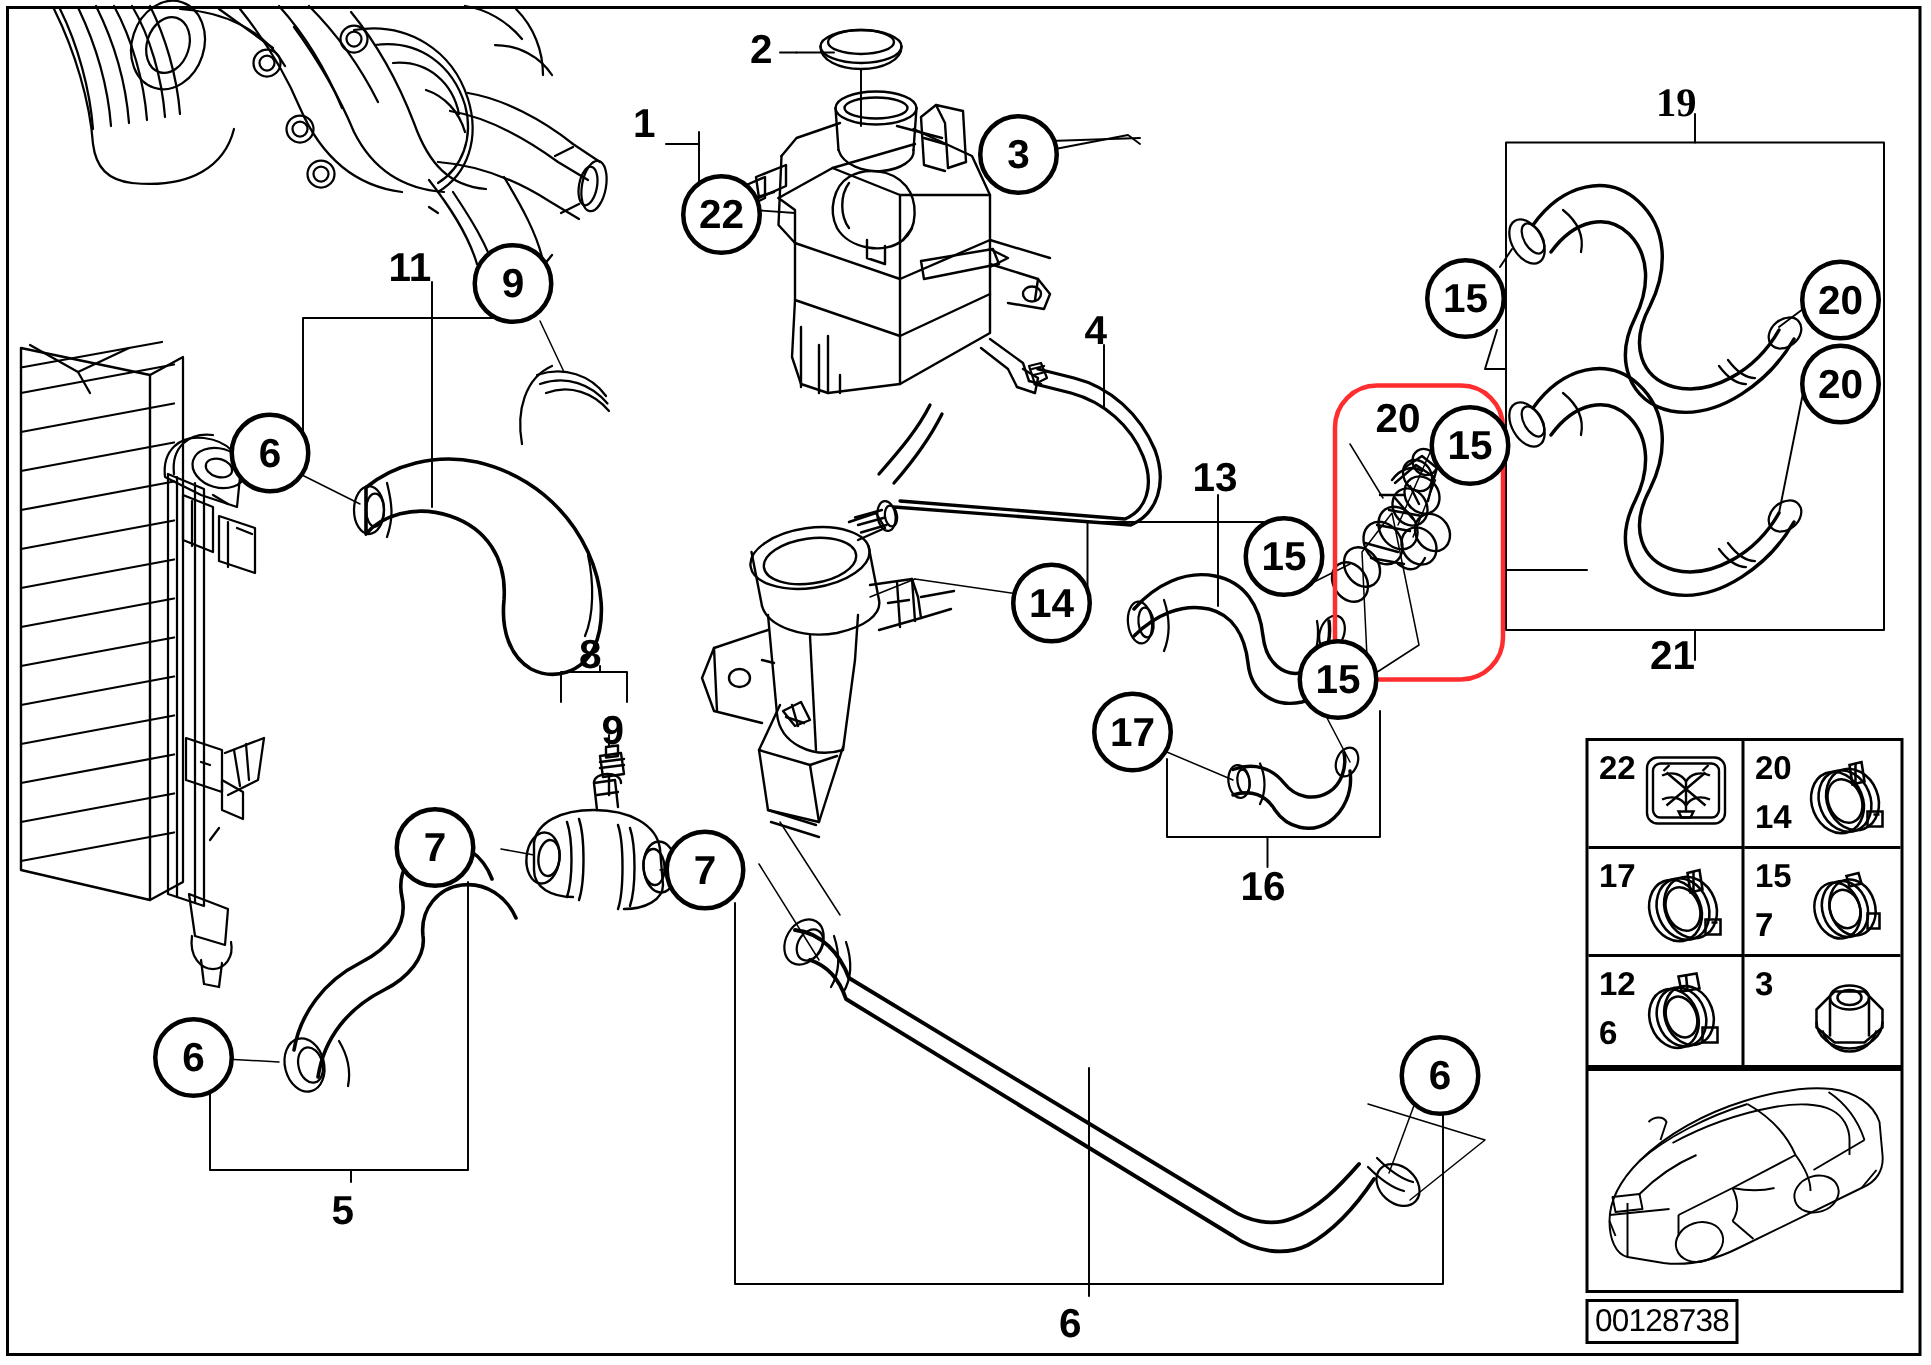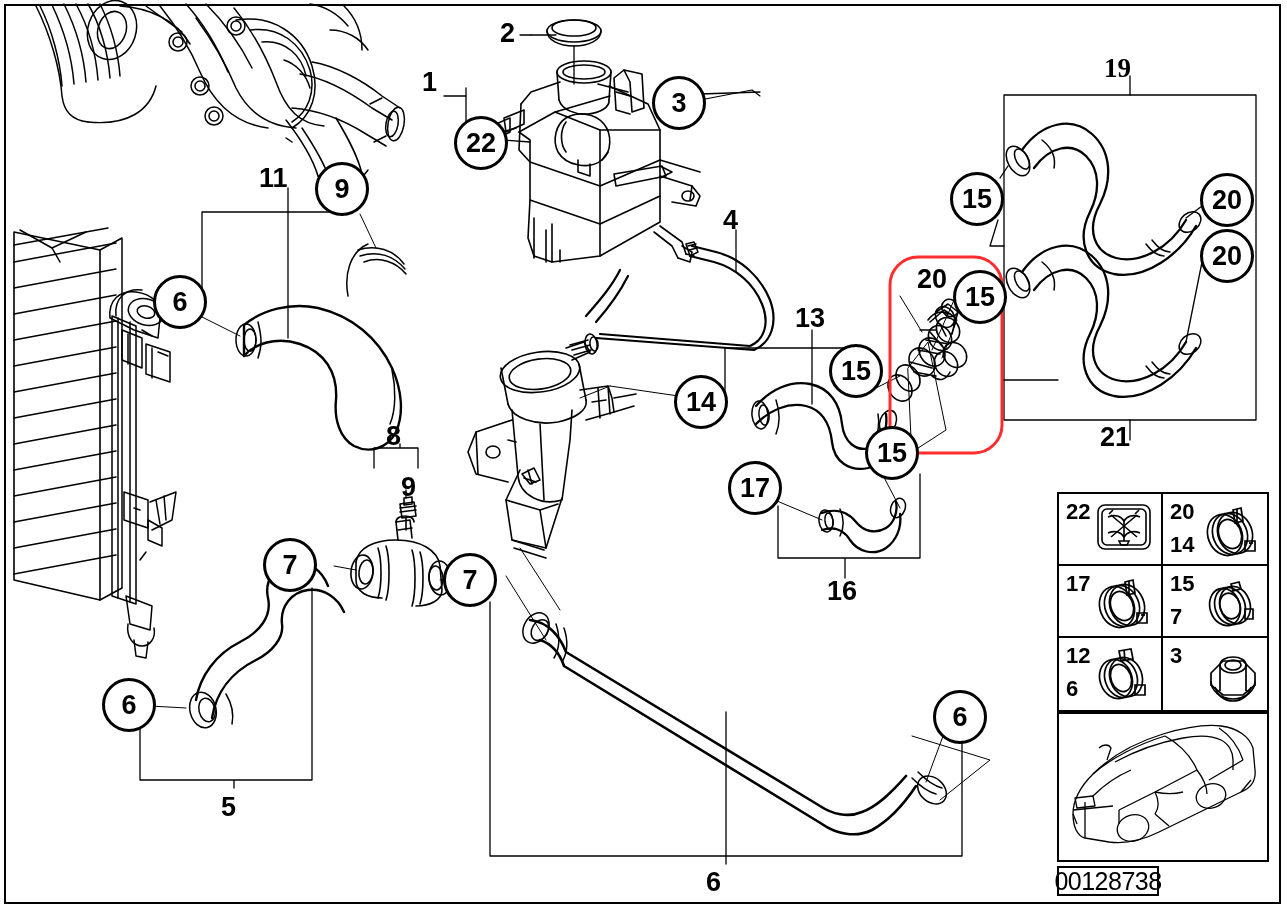--- a/index.html
+++ b/index.html
@@ -22,21 +22,21 @@
   .lnum{position:absolute;font-weight:bold;font-size:22px;color:#000;
         font-family:"Liberation Sans",sans-serif;line-height:1;}
   .lnum.a{left:7px;top:7px;}
   .lnum.b{left:7px;top:40px;}
   .lart{position:absolute;right:4px;top:3px;width:66px;height:68px;}
   .carbox{position:absolute;left:1057px;top:712px;width:212px;height:150px;
           border:2px solid #000;box-sizing:border-box;background:#fff;}
   .pnbox{position:absolute;left:1057px;top:866px;width:102px;height:30px;
          border:2px solid #000;box-sizing:border-box;background:#fff;
          display:flex;align-items:center;justify-content:center;
-         font-family:"Liberation Sans",sans-serif;font-size:25px;font-weight:normal;
+         font-family:"Liberation Sans",sans-serif;font-size:21px;font-weight:normal;
          letter-spacing:-0.5px;color:#000;}
 </style>
 </head>
 <body>
 
 <div id="page">
 
   <div id="frame"></div>
 
   <svg class="layer" viewBox="0 0 1287 910">

